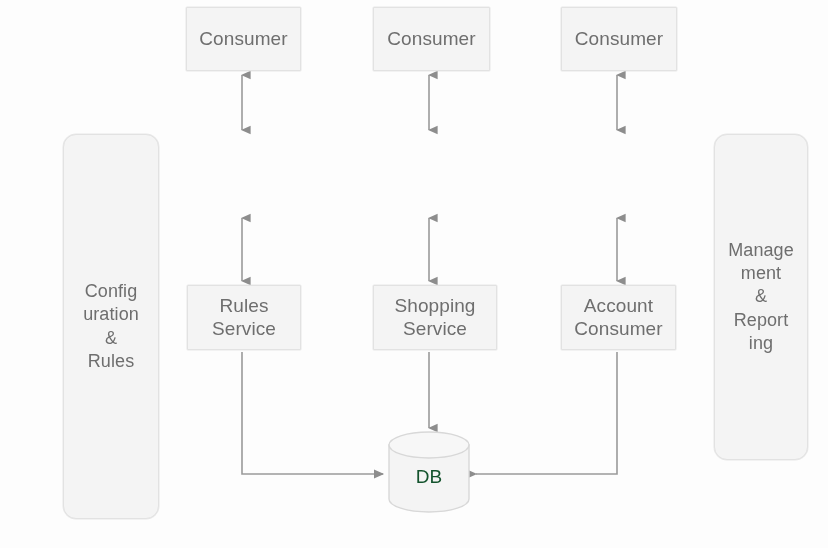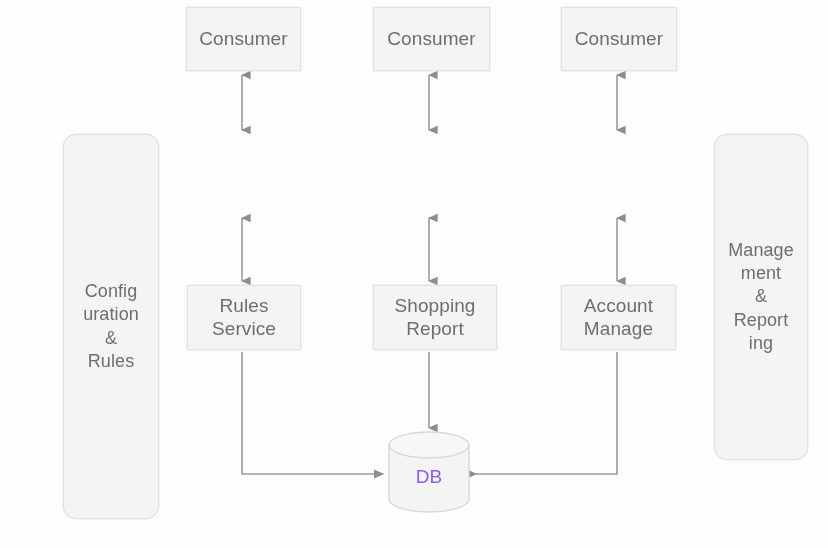--- a/index.html
+++ b/index.html
@@ -60,21 +60,21 @@
   }
   .db-label {
     position: absolute;
     left: 0;
     top: 0;
     width: 84px;
     height: 82px;
     display: flex;
     align-items: center;
     justify-content: center;
-    color: #8b5cf6;
+    color: #14532d;
     font-size: 19px;
     padding-top: 10px;
     box-sizing: border-box;
     text-align: center;
   }
 </style>
 </head>
 <body>
 
 <div id="canvas">
@@ -138,25 +138,25 @@
     <span class="lines">Consumer</span>
   </div>
 
 
   <div class="node" style="left:187px; top:285px; width:114px; height:65px;">
     <span class="lines">Rules
 Service</span>
   </div>
   <div class="node" style="left:373px; top:285px; width:124px; height:65px;">
     <span class="lines">Shopping
-Report</span>
+Service</span>
   </div>
   <div class="node" style="left:561px; top:285px; width:115px; height:65px;">
     <span class="lines">Account
-Manage</span>
+Consumer</span>
   </div>
 
   <div class="db-wrap" style="left:387px; top:431px;">
     <svg class="db-svg" width="84" height="82" viewBox="0 0 84 82">
       <path d="M2,14 L2,68 A40,13 0 0 0 82,68 L82,14 Z" fill="#f4f4f4" stroke="#d8d8d8" stroke-width="1.4"></path>
       <ellipse cx="42" cy="14" rx="40" ry="13" fill="#f7f7f7" stroke="#d8d8d8" stroke-width="1.4"></ellipse>
     </svg>
     <div class="db-label">DB</div>
   </div>
 

